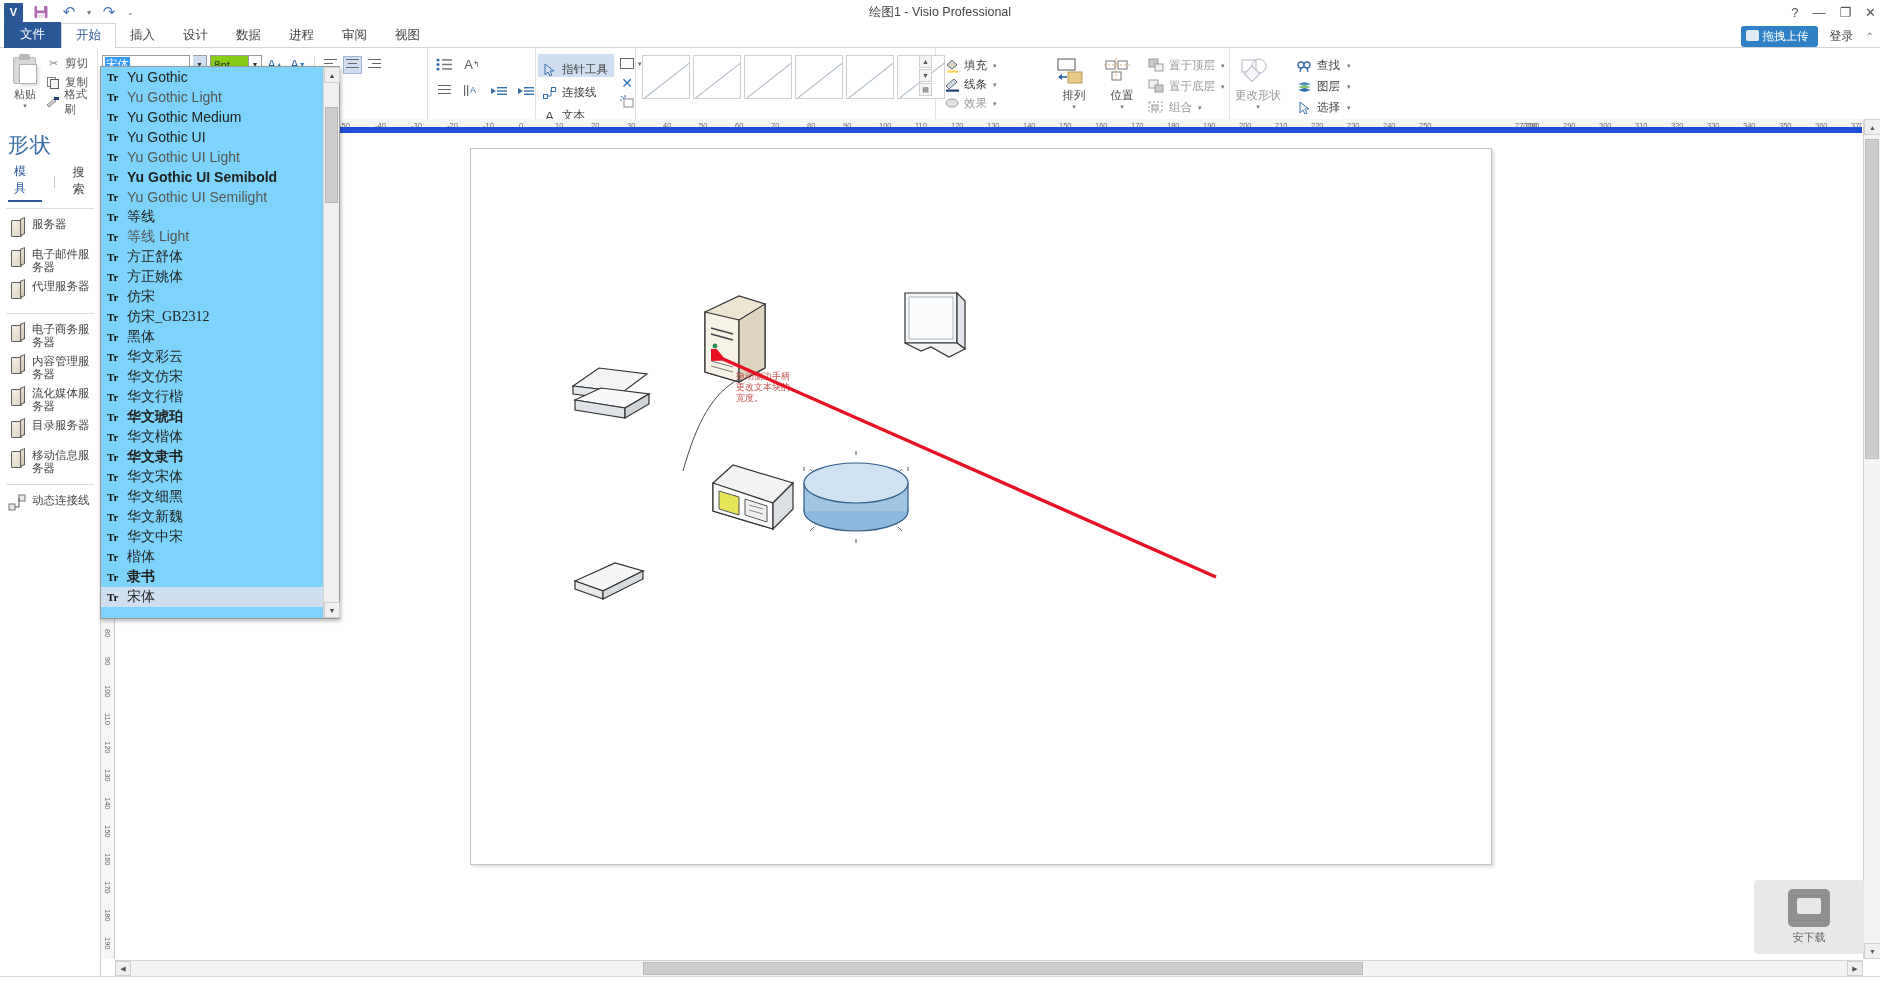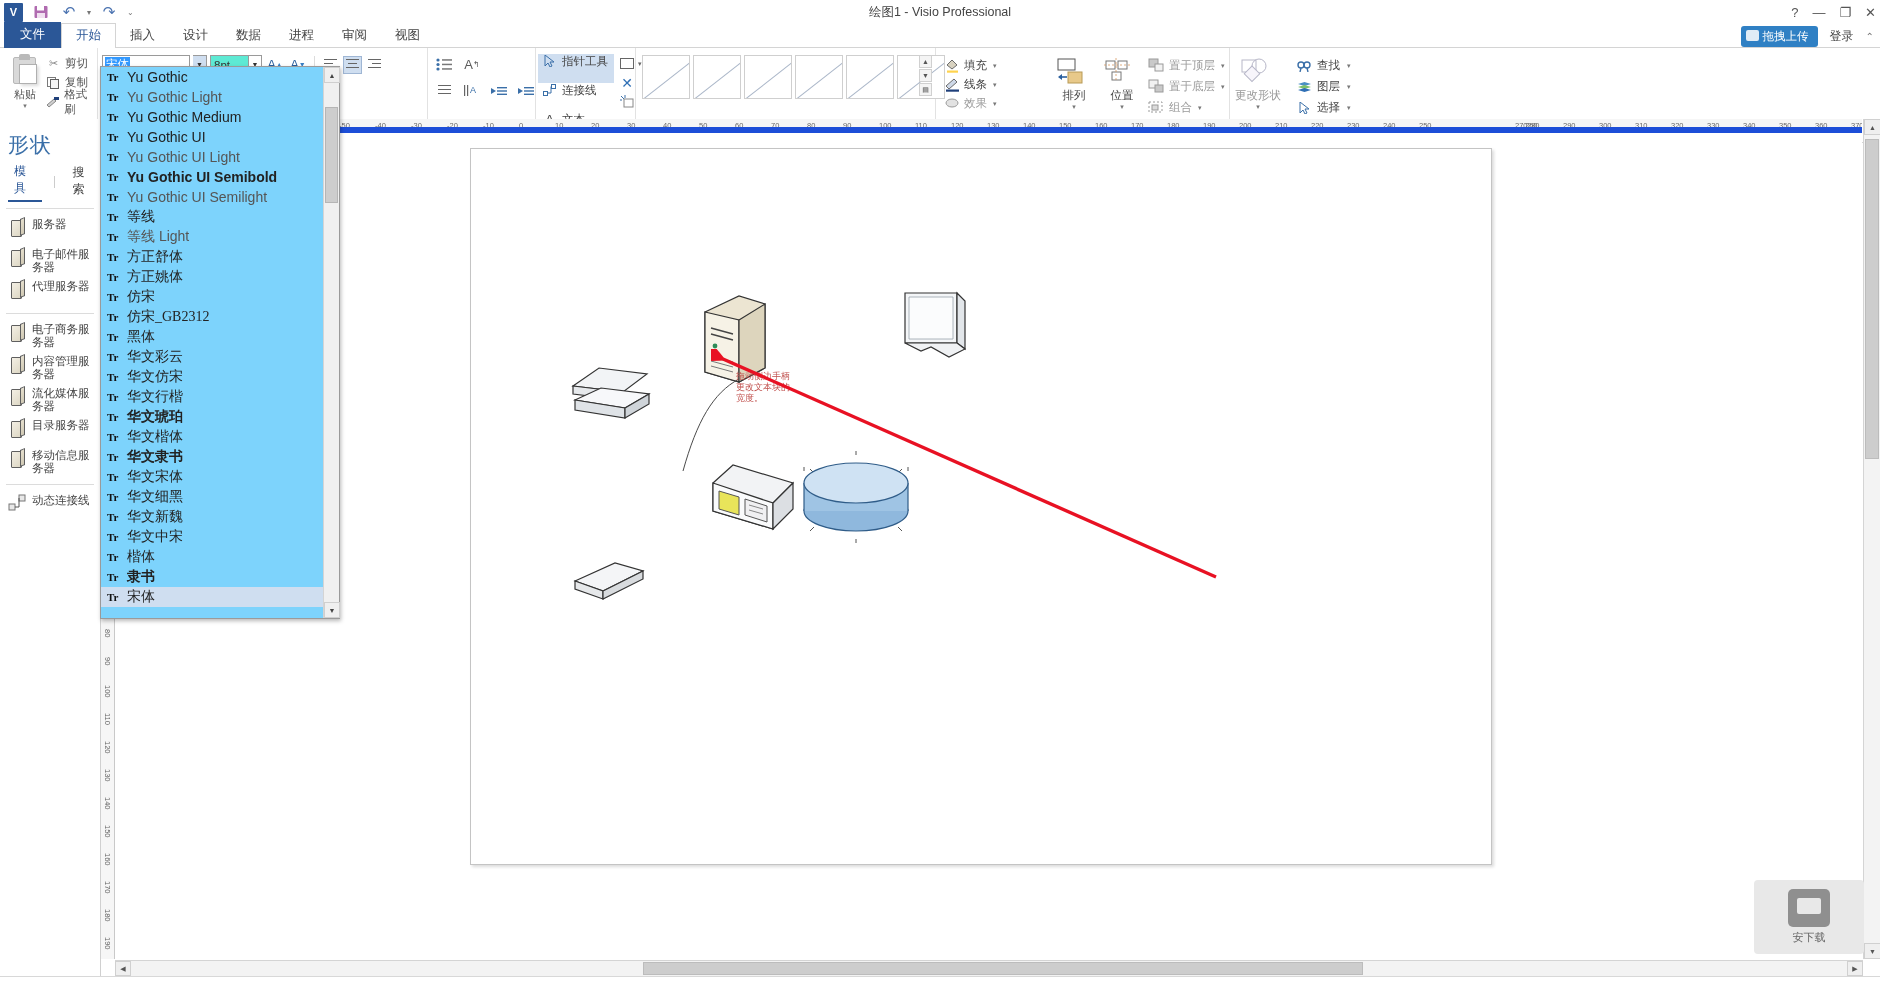--- a/index.html
+++ b/index.html
@@ -68,21 +68,21 @@
             display:flex; align-items:center; justify-content:center; }
 
   
   .fontg { left:98px; width:330px; }
   .fontrow1 { position:absolute; left:4px; top:7px; display:flex; align-items:center; gap:3px; }
   .fname-box { width:88px; height:19px; border:1px solid #9a9a9a; background:#fff;
                display:flex; align-items:center; padding:0 2px; }
   .fname-sel { background:#3399ff; color:#fff; font-size:11.5px; padding:0 1px; }
   .fname-drop { width:14px; height:19px; background:#cfdef0; border:1px solid #9a9a9a; border-left:none;
                 display:flex; align-items:center; justify-content:center; font-size:7px; color:#333; }
-  .fsize-box { width:38px; height:19px; border:1px solid #9a9a9a; border-right:none; background:#5eead4;
+  .fsize-box { width:38px; height:19px; border:1px solid #9a9a9a; border-right:none; background:#84cc16;
                display:flex; align-items:center; padding-left:3px; font-size:11.5px; color:#333; }
   .fsize-drop { width:14px; height:19px; border:1px solid #9a9a9a; background:#fff;
                 display:flex; align-items:center; justify-content:center; font-size:7px; color:#333; }
   .grow-btn { width:20px; height:19px; display:flex; align-items:center; justify-content:center;
               font-size:13px; color:#2a5f9e; position:relative; }
   .grow-btn sup { font-size:7px; color:#3a7fc4; }
   .sep-v { width:1px; height:18px; background:#dcdcdc; margin:0 3px; }
   .align-btn { width:19px; height:18px; display:flex; align-items:center; justify-content:center; }
   .align-btn.on { background:#cfdef0; border:1px solid #9fb6d4; }
   .bars { width:13px; }
@@ -92,21 +92,21 @@
   
   .parag { left:428px; width:108px; }
   .p-r1 { position:absolute; left:6px; top:8px; display:flex; align-items:center; gap:8px; }
   .p-r2 { position:absolute; left:6px; top:34px; display:flex; align-items:center; gap:7px; }
   .pic { width:20px; height:17px; display:flex; align-items:center; justify-content:center;
          color:#5a5a5a; font-size:13px; }
   .pic.blue { color:#3a6fa8; }
 
   
   .toolsg { left:536px; width:100px; }
-  .trow { display:flex; align-items:flex-start; gap:5px; height:29px; padding:0 4px; font-size:11.5px; color:#444; }
+  .trow { display:flex; align-items:flex-end; gap:5px; height:23px; padding:0 4px; font-size:11.5px; color:#444; }
   .trow.on { background:#cfdef0; }
   .tools-wrap { position:absolute; left:2px; top:6px; width:76px; }
   .ticon { width:15px; height:14px; display:flex; align-items:center; justify-content:center;
            font-size:12px; color:#3a6fa8; }
   .tools-right { position:absolute; left:80px; top:6px; }
   .tr-ico { width:22px; height:19px; display:flex; align-items:center; justify-content:center;
             font-size:12px; color:#3a6fa8; }
 
   
   .stylesg { left:636px; width:300px; }

